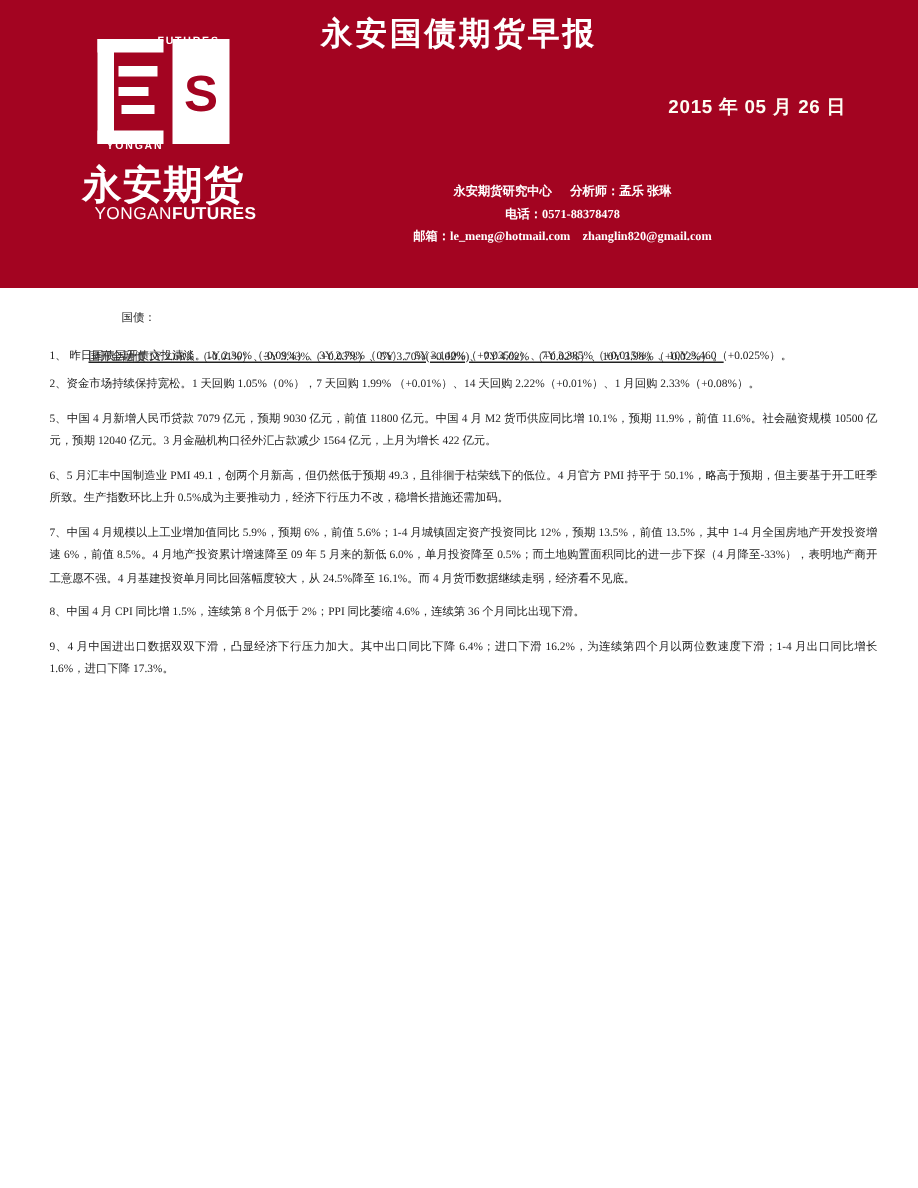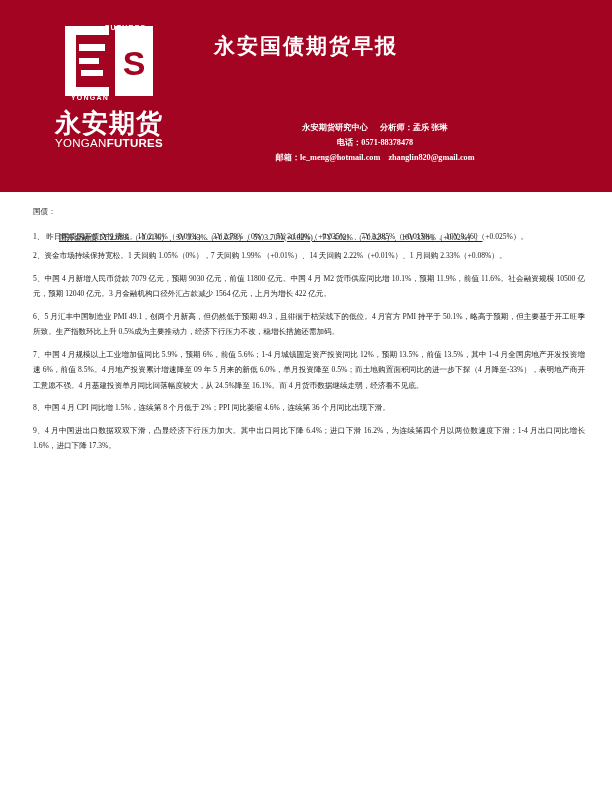--- a/index.html
+++ b/index.html
@@ -97,28 +97,29 @@
     letter-spacing: 1px;
     line-height: 27px;
   }
   .logo-en {
     color: #ffffff;
     font-family: "Liberation Sans", sans-serif;
     font-size: 11.5px;
     font-weight: bold;
     letter-spacing: 0.3px;
     line-height: 13px;
+    text-align: right;
   }
   .logo-en .thin { font-weight: normal; }
 
   
   .title {
     position: absolute;
     left: 0;
-    top: 32px;
+    top: 8px;
     width: 612px;
     text-align: center;
     color: #ffffff;
     font-family: "Liberation Serif", "DejaVu Serif", serif;
     font-size: 21px;
     font-weight: bold;
     letter-spacing: 2px;
   }
   .date {
     position: absolute;
@@ -149,20 +150,21 @@
   
   .page {
     padding: 14px 27px 0 33px;
     box-sizing: border-box;
   }
   .sec-label {
     font-size: 7.6px;
     color: #222222;
     margin-bottom: 11px;
     line-height: 12px;
+    margin-left: 48px;
   }
   .para {
     font-size: 7.6px;
     color: #222222;
     line-height: 15.5px;
     margin-bottom: 7px;
     text-align: justify;
     text-justify: inter-character;
   }
   .p1-line2 {
@@ -190,20 +192,21 @@
         <div class="seal-s">S</div>
       </div>
       <div class="seal-futures">FUTURES</div>
       <div class="seal-yongan">YONGAN</div>
     </div>
     <div class="logo-cn">永安期货</div>
     <div class="logo-en"><span class="thin">YONGAN</span><span>FUTURES</span></div>
   </div>
 
   <div class="title">永安国债期货早报</div>
+  <div class="date">2015 年 05 月 26 日</div>
 
   <div class="contact">
     <div class="row">永安期货研究中心      分析师：孟乐 张琳</div>
     <div class="row">电话：0571-88378478</div>
     <div class="row">邮箱：le_meng@hotmail.com    zhanglin820@gmail.com</div>
   </div>
 </div>
 
 <div class="page">
 

